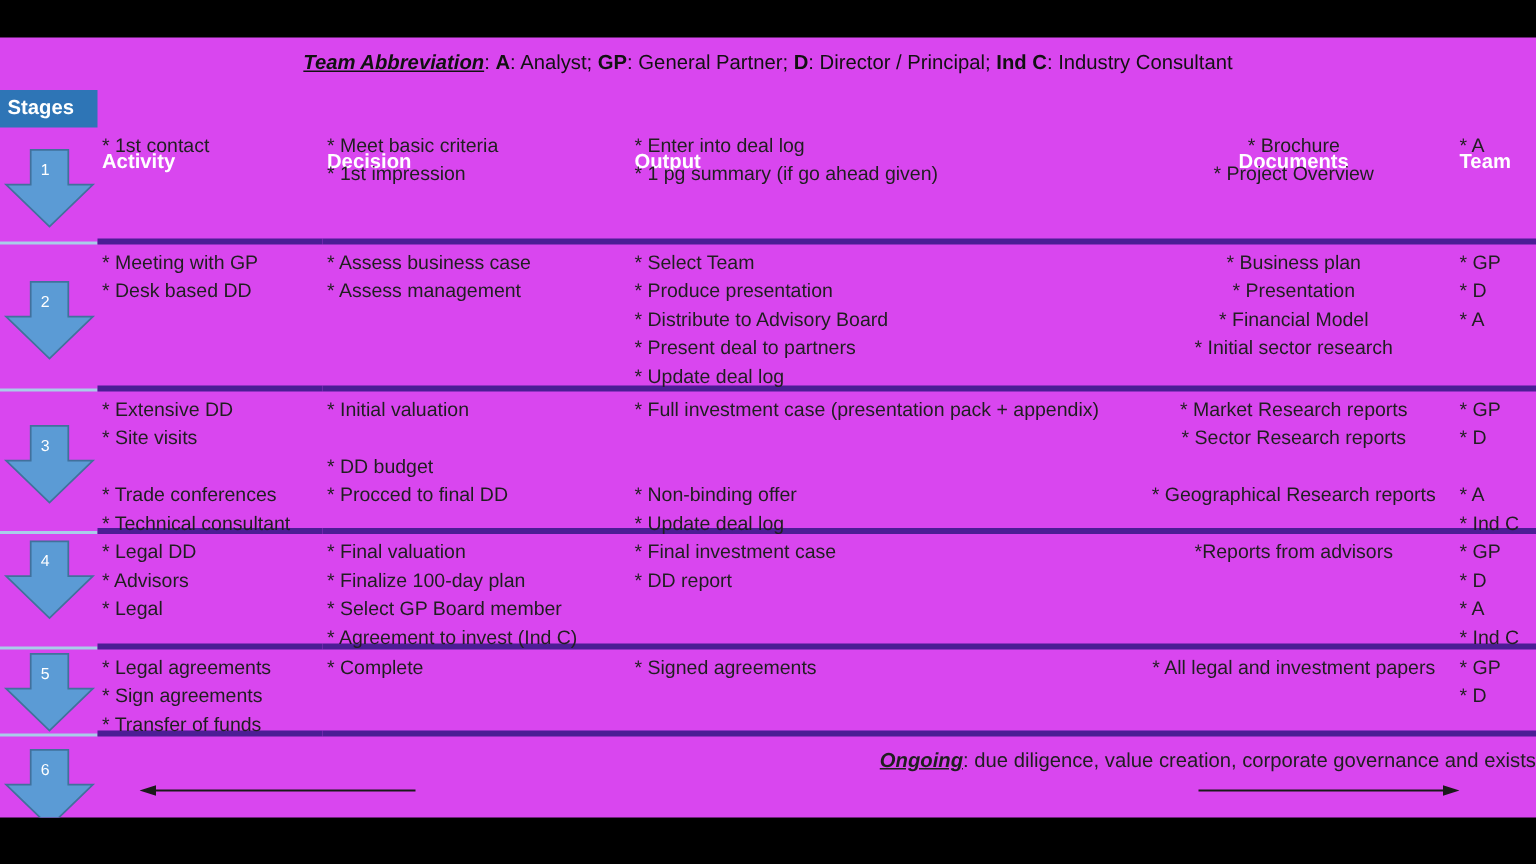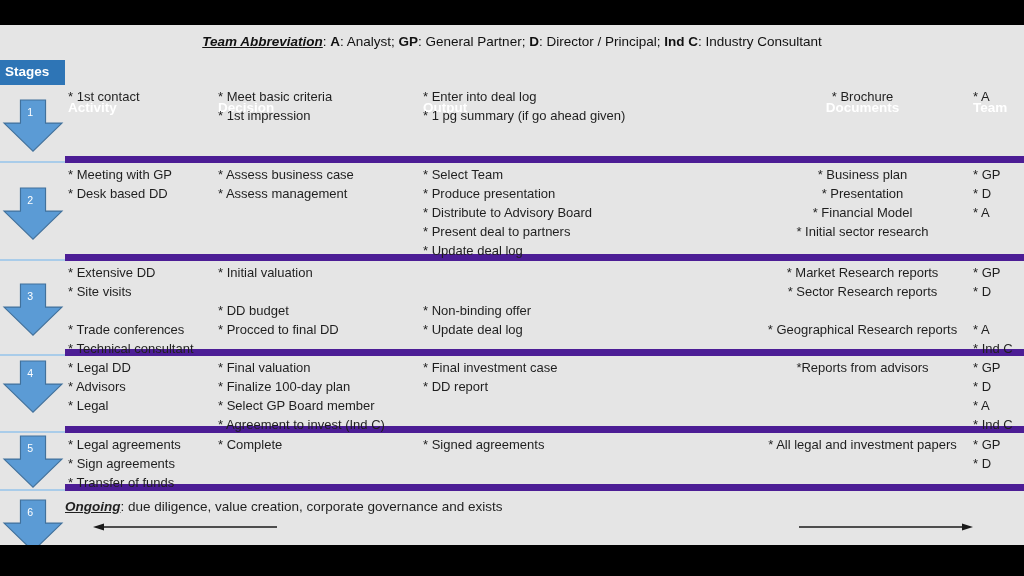--- a/index.html
+++ b/index.html
@@ -3,21 +3,21 @@
 <meta charset="utf-8">
 <style>
   * { margin: 0; padding: 0; box-sizing: border-box; }
   body { background: #000; font-family: "Liberation Sans", sans-serif; }
   .screen {
     position: relative; width: 1024px; height: 576px;
     background: #000; overflow: hidden;
   }
   .slide {
     position: absolute; left: 0; top: 25px; width: 1024px; height: 520px;
-    background: #e5e5e5; overflow: hidden; color: #1f1f1f;
+    background: #d946ef; overflow: hidden; color: #1f1f1f;
   }
   
   .title-line {
     position: absolute; top: 9px; left: 0; width: 100%;
     text-align: center; font-size: 13.5px; color: #111;
   }
   .seg-bi { font-weight: bold; font-style: italic; text-decoration: underline; }
   .seg-b  { font-weight: bold; }
   
   .ptable { position: absolute; top: 35px; left: 0; width: 1024px; }
@@ -37,27 +37,27 @@
     width: 65px; display: flex; justify-content: center;
     align-items: flex-start;
   }
   .bordered .stage-cell { border-bottom: 2px solid #a9cce9; }
   .pt14 .stage-cell { padding-top: 14px; } .pt24 .stage-cell { padding-top: 24px; }
   .pt22 .stage-cell { padding-top: 22px; } .pt4 .stage-cell { padding-top: 4px; }
   .pt2 .stage-cell { padding-top: 2px; }  .pt8 .stage-cell { padding-top: 8px; }
   .stage-arrow { width: 62px; height: 54px; flex: 0 0 auto; }
   .stage-num { fill: #fff; font-size: 11px; font-family: "Liberation Sans", sans-serif; }
   .cell { padding: 2px 0 0 3px; font-size: 13px; overflow: visible; }
-  .bordered .cell { border-bottom: 7px solid #4c1d95; }
+  .bordered .cell { border-bottom: 4px solid #4c1d95; }
   .cell-line { height: 19px; line-height: 19px; white-space: nowrap; }
   
   .ongoing-content { position: relative; width: 959px; }
   .ongoing-text {
     position: absolute; top: 8px; left: 0; width: 100%;
-    text-align: left; font-size: 13.5px;
+    text-align: right; font-size: 13.5px;
   }
   .arrow-left  { position: absolute; left: 28px;  top: 31px; }
   .arrow-right { position: absolute; left: 733px; top: 31px; }
 </style>
 </head>
 <body>
 
 <div class="screen">
   <div class="slide">
 
@@ -92,20 +92,21 @@
             <div class="cell-line">* Meet basic criteria</div>
             <div class="cell-line">* 1st impression</div>
           </div>
         <div class="cell c4">
             <div class="cell-line">* Enter into deal log</div>
             <div class="cell-line">* 1 pg summary (if go ahead given)</div>
             <div class="cell-line"></div>
           </div>
         <div class="cell c5">
             <div class="cell-line">* Brochure</div>
+            <div class="cell-line">* Project Overview</div>
           </div>
         <div class="cell c6">
             <div class="cell-line">* A</div>
           </div>
       </div>
 
       <div class="body-row r2 bordered pt24">
         <div class="stage-cell">
           <svg class="stage-arrow" viewBox="0 0 64 56">
             <polygon points="19,1 45,1 45,25 62,25 32,54 2,25 19,25" fill="#5b9bd5" stroke="#41719c" stroke-width="1.2"></polygon>
@@ -154,20 +155,21 @@
             <div class="cell-line">* Trade conferences</div>
             <div class="cell-line">* Technical consultant</div>
           </div>
         <div class="cell c3">
             <div class="cell-line">* Initial valuation</div>
             <div class="cell-line"></div>
             <div class="cell-line">* DD budget</div>
             <div class="cell-line">* Procced to final DD</div>
           </div>
         <div class="cell c4">
+            <div class="cell-line">* Full investment case (presentation pack + appendix)</div>
             <div class="cell-line"></div>
             <div class="cell-line"></div>
             <div class="cell-line">* Non-binding offer</div>
             <div class="cell-line">* Update deal log</div>
           </div>
         <div class="cell c5">
             <div class="cell-line">* Market Research reports</div>
             <div class="cell-line">* Sector Research reports</div>
             <div class="cell-line"></div>
             <div class="cell-line">* Geographical Research reports</div>

